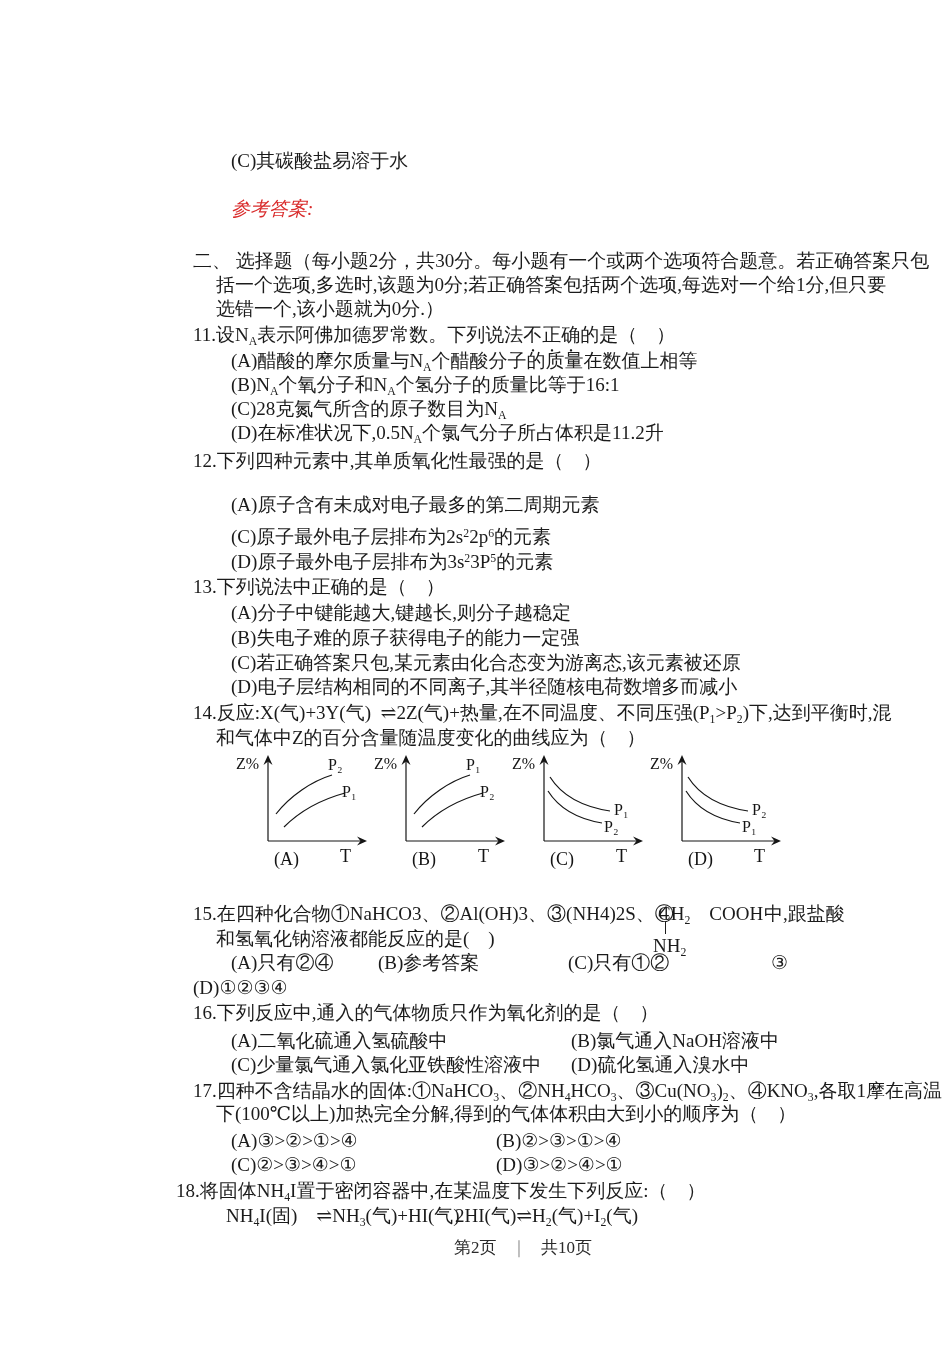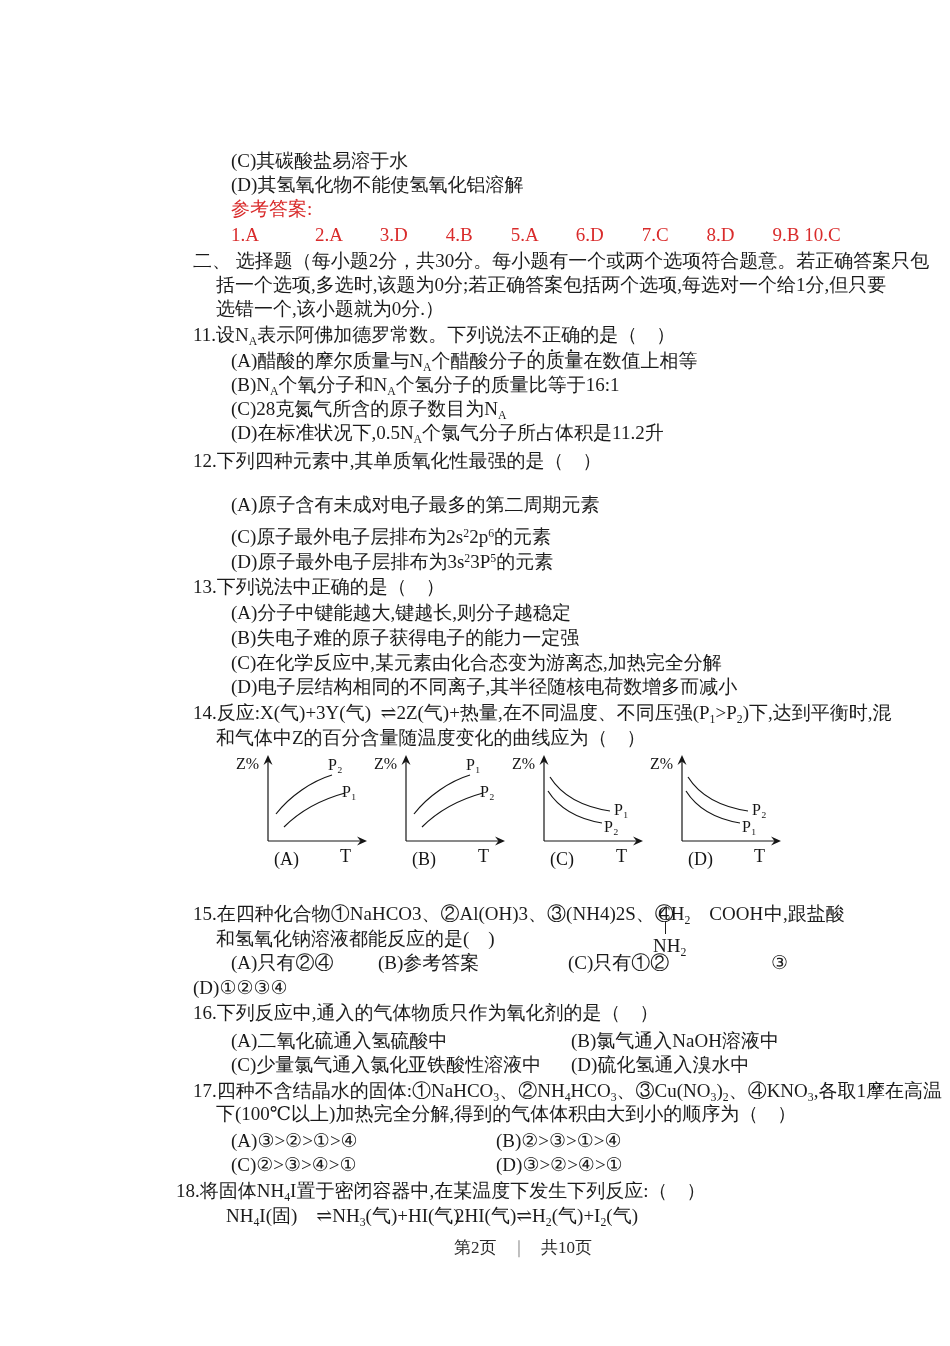--- a/index.html
+++ b/index.html
@@ -2,21 +2,21 @@
 <html><head>
 <meta charset="utf-8">
 <style>
   html,body{margin:0;padding:0;background:#ffffff;}
   .page{
     position:relative;width:950px;height:1346px;background:#ffffff;
     font-family:"Liberation Serif","DejaVu Serif",serif;
     color:#1b1b1b;overflow:hidden;margin-left:48px;
   }
   .ln{position:absolute;white-space:pre;font-size:19px;line-height:25px;}
-  .red{color:#d92b2b;}
+  .red{color:#d92b2b;font-style:italic;}
   sub,sup{font-size:0.62em;line-height:0;}
   sub{vertical-align:-0.3em;}
   sup{vertical-align:0.5em;}
   .emph{
     -webkit-text-emphasis:filled dot;-webkit-text-emphasis-position:under;
     text-emphasis:filled dot;text-emphasis-position:under right;text-align:right;
   }
   .graph{position:absolute;}
   .graph text{font-size:16px;fill:#141414;font-family:"Liberation Serif","DejaVu Serif",serif;}
   .graph text.cap{font-size:18px;}
@@ -25,44 +25,42 @@
   .footer{position:absolute;left:0;width:950px;text-align:center;font-size:17px;color:#2a2a2a;}
   .footer span{margin:0 7px;}
   .footer .divider{color:#8a8a8a;}
 </style>
 </head>
 <body>
 
 <div class="page">
 
   <div class="ln" style="left:183px;top:148px">(C)其碳酸盐易溶于水</div>
-  <div class="ln" style="left:183px;top:172px">(D)其氢氧化物不能使氢氧化铝溶解</div>
 
   <div class="ln red" style="left:183px;top:196px">参考答案:</div>
-  <div class="ln red" style="left:183px;top:222px">1.A　　　2.A　　3.D　　4.B　　5.A　　6.D　　7.C　　8.D　　9.B 10.C</div>
 
   <div class="ln" style="left:145px;top:248px">二、 选择题（每小题2分，共30分。每小题有一个或两个选项符合题意。若正确答案只包</div>
   <div class="ln" style="left:168px;top:272px">括一个选项,多选时,该题为0分;若正确答案包括两个选项,每选对一个给1分,但只要</div>
   <div class="ln" style="left:168px;top:296px">选错一个,该小题就为0分.）</div>
 
   <div class="ln" style="left:145px;top:322px"><span>11.设N<sub>A</sub>表示阿佛加德罗常数。下列说法</span><span class="emph">不正确</span><span>的是（　）</span></div>
   <div class="ln" style="left:183px;top:348px">(A)醋酸的摩尔质量与N<sub>A</sub>个醋酸分子的质量在数值上相等</div>
   <div class="ln" style="left:183px;top:372px">(B)N<sub>A</sub>个氧分子和N<sub>A</sub>个氢分子的质量比等于16:1</div>
   <div class="ln" style="left:183px;top:396px">(C)28克氮气所含的原子数目为N<sub>A</sub></div>
   <div class="ln" style="left:183px;top:420px">(D)在标准状况下,0.5N<sub>A</sub>个氯气分子所占体积是11.2升</div>
 
   <div class="ln" style="left:145px;top:448px">12.下列四种元素中,其单质氧化性最强的是（　）</div>
   <div class="ln" style="left:183px;top:492px">(A)原子含有未成对电子最多的第二周期元素</div>
   <div class="ln" style="left:183px;top:524px">(C)原子最外电子层排布为2s<sup>2</sup>2p<sup>6</sup>的元素</div>
   <div class="ln" style="left:183px;top:549px">(D)原子最外电子层排布为3s<sup>2</sup>3P<sup>5</sup>的元素</div>
 
   <div class="ln" style="left:145px;top:574px">13.下列说法中正确的是（　）</div>
   <div class="ln" style="left:183px;top:600px">(A)分子中键能越大,键越长,则分子越稳定</div>
   <div class="ln" style="left:183px;top:625px">(B)失电子难的原子获得电子的能力一定强</div>
-  <div class="ln" style="left:183px;top:650px">(C)在化学反应中,某元素由化合态变为游离态,加热完全分解</div>
+  <div class="ln" style="left:183px;top:650px">(C)若正确答案只包,某元素由化合态变为游离态,该元素被还原</div>
   <div class="ln" style="left:183px;top:674px">(D)电子层结构相同的不同离子,其半径随核电荷数增多而减小</div>
 
   <div class="ln" style="left:145px;top:700px">14.反应:X(气)+3Y(气)  ⇌2Z(气)+热量,在不同温度、不同压强(P<sub>1</sub>&gt;P<sub>2</sub>)下,达到平衡时,混</div>
   <div class="ln" style="left:168px;top:725px">和气体中Z的百分含量随温度变化的曲线应为（　）</div>
 
   <svg class="graph" style="left:180px;top:752px" width="150" height="118" viewBox="0 0 150 118">
     <g stroke="#151515" stroke-width="1.2" fill="none">
       <line x1="40" y1="89" x2="40" y2="9"></line>
       <line x1="40" y1="89" x2="133" y2="89"></line>
       <path d="M48,62 C62,44 84,29 104,23"></path>

